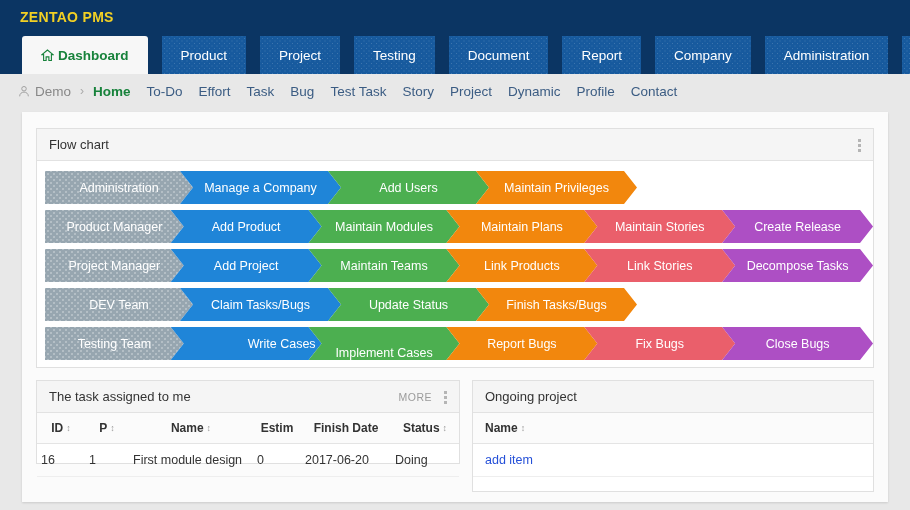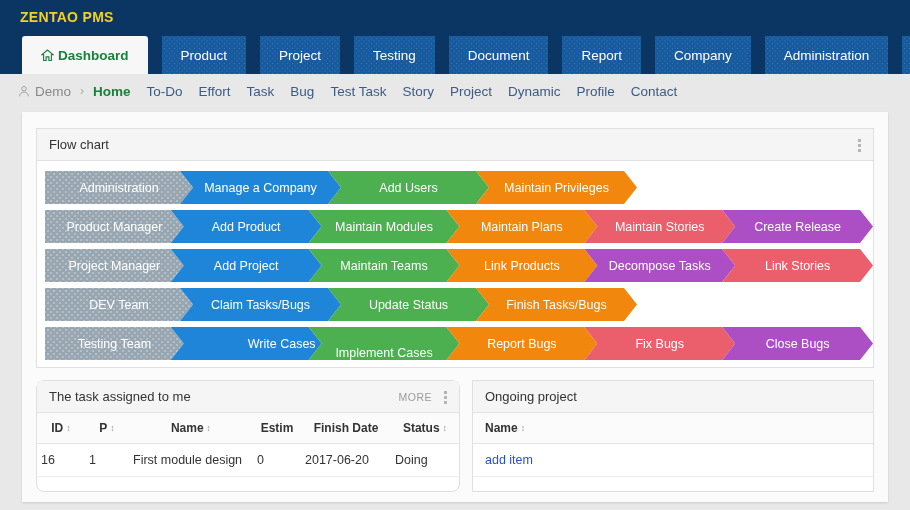--- a/index.html
+++ b/index.html
@@ -159,21 +159,21 @@
   .step.c-blue   { background: #1f85d8; }
   .step.c-green  { background: #4caf50; }
   .step.c-orange { background: #f2870d; }
   .step.c-red    { background: #ea5f6b; }
   .step.c-purple { background: #ad4fc4; }
 
   
   .task-panel {
     position: absolute;
     left: 14px; top: 268px;
-    width: 424px; height: 112px; border-radius: 8px;
+    width: 424px; height: 84px;
   }
   .proj-panel {
     position: absolute;
     left: 450px; top: 268px;
     width: 402px; height: 112px;
   }
 
   table { width: 100%; border-collapse: collapse; }
   th {
     font-size: 12px; color: #333; font-weight: bold;
@@ -312,25 +312,25 @@
           </div>
           <div class="step c-blue notch" style="width: 161px;">
             <span>Add Project</span>
           </div>
           <div class="step c-green notch" style="width: 161px;">
             <span>Maintain Teams</span>
           </div>
           <div class="step c-orange notch" style="width: 161px;">
             <span>Link Products</span>
           </div>
+          <div class="step c-red notch" style="width: 161px;">
+            <span>Link Stories</span>
+          </div>
           <div class="step c-purple notch" style="width: 161px;">
             <span>Decompose Tasks</span>
-          </div>
-          <div class="step c-red notch" style="width: 161px;">
-            <span>Link Stories</span>
           </div>
         </div>
         <div class="flow-row">
           <div class="step c-gray" style="width: 148px;">
             <span>DEV Team</span>
           </div>
           <div class="step c-blue notch" style="width: 161px;">
             <span>Claim Tasks/Bugs</span>
           </div>
           <div class="step c-green notch" style="width: 161px;">

